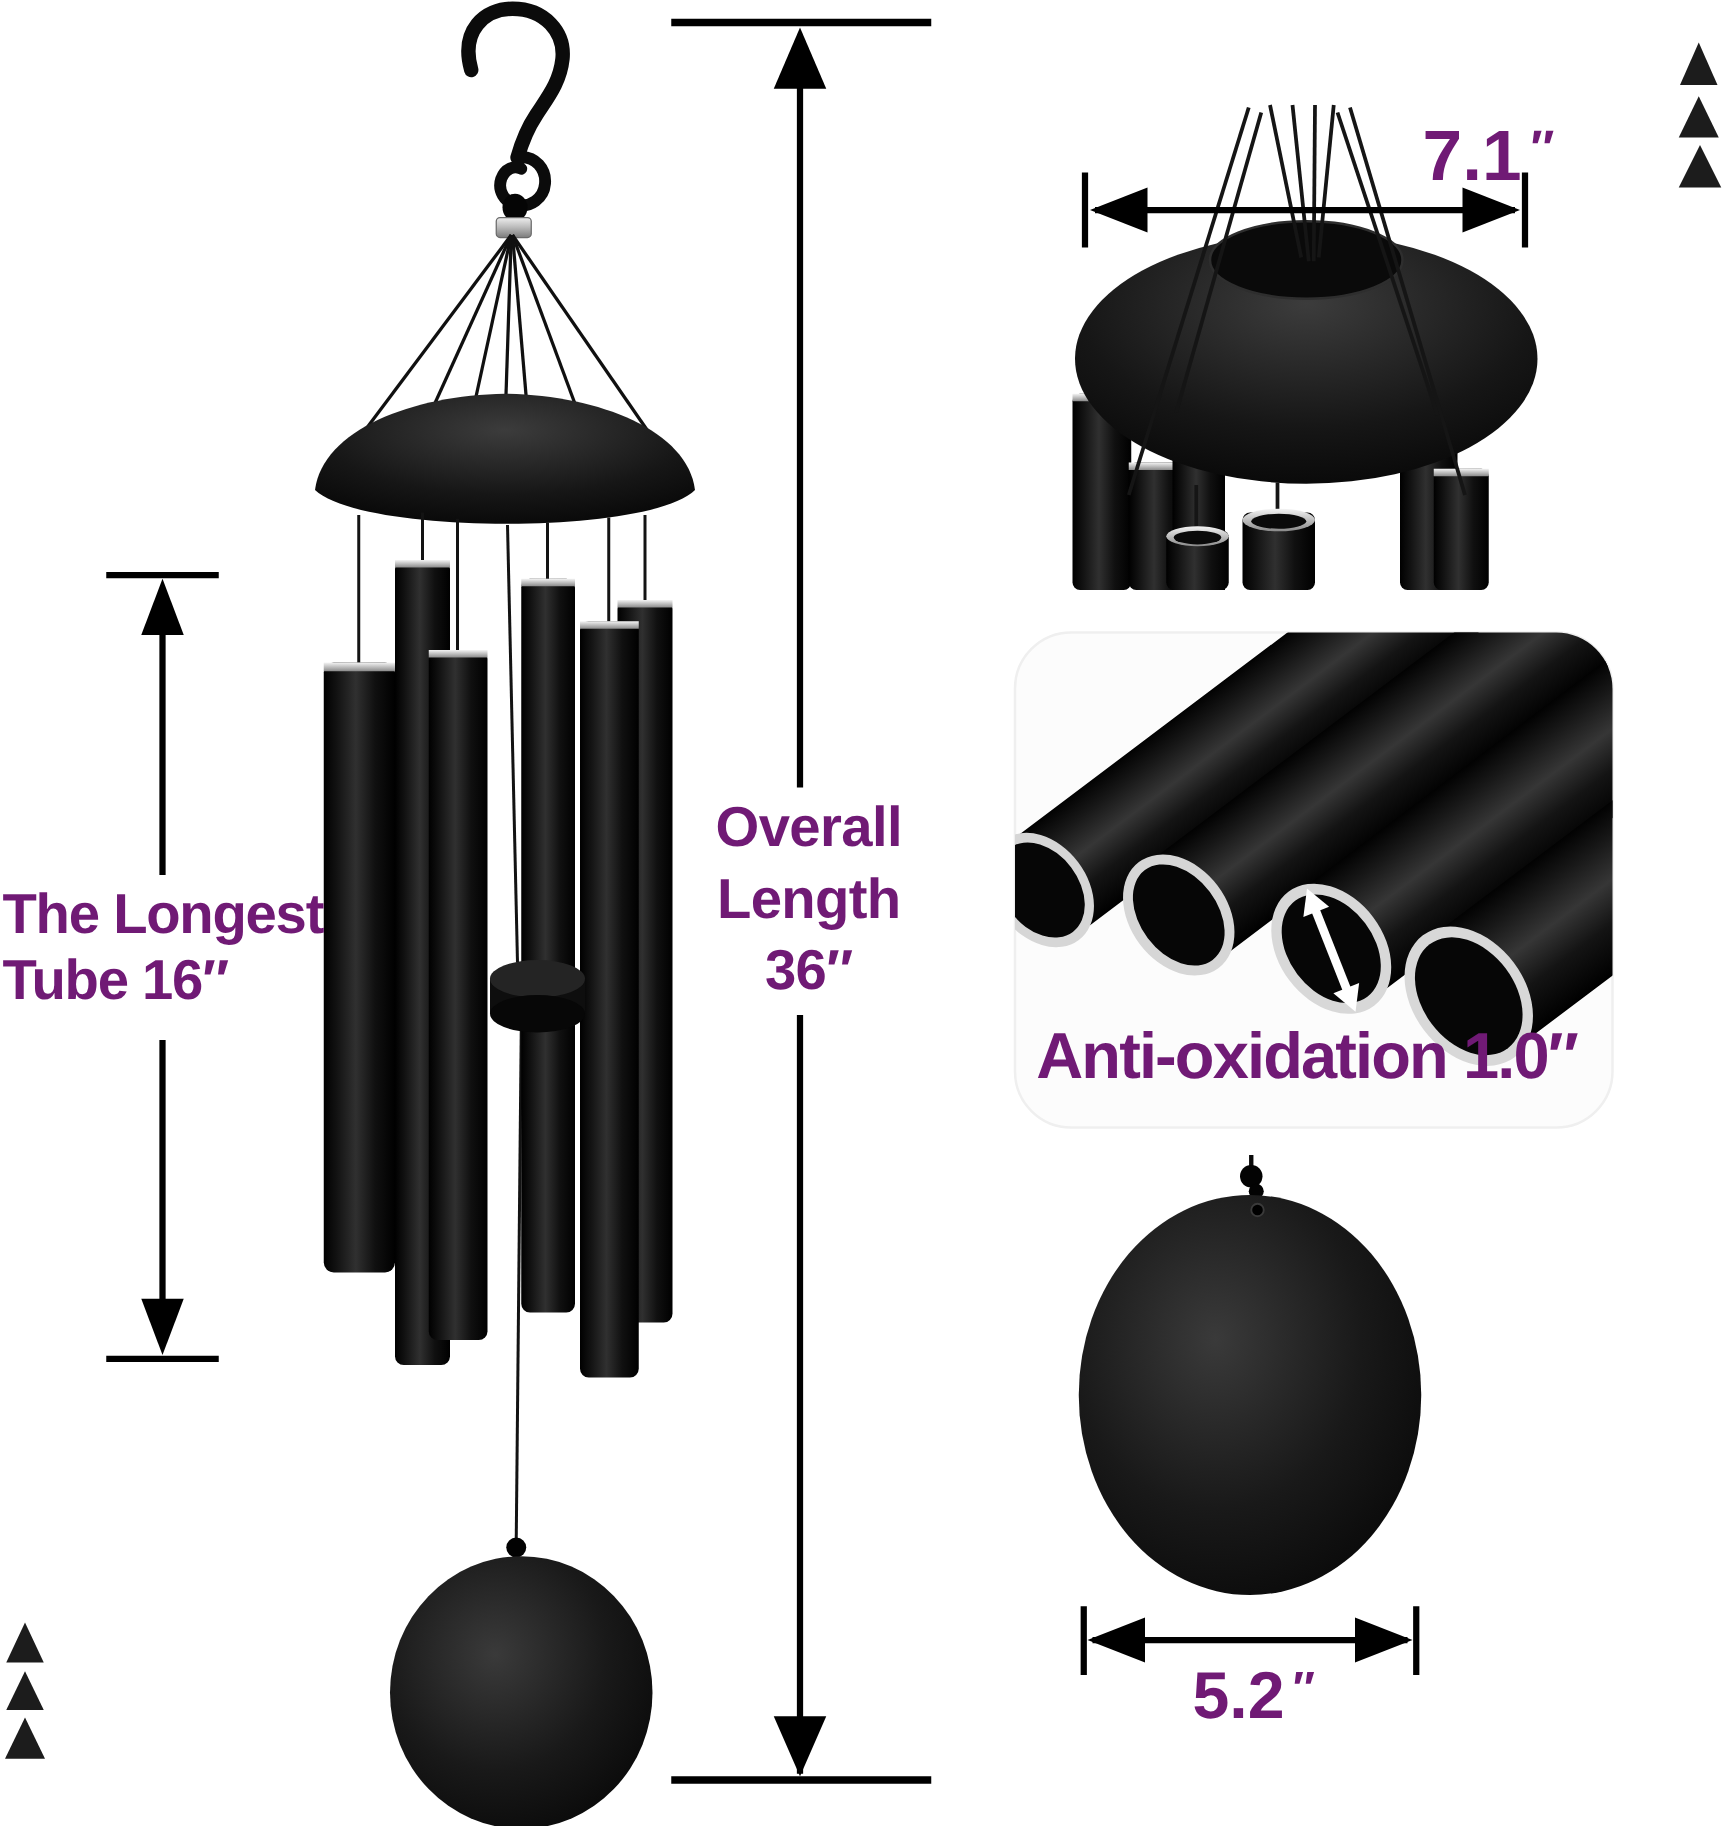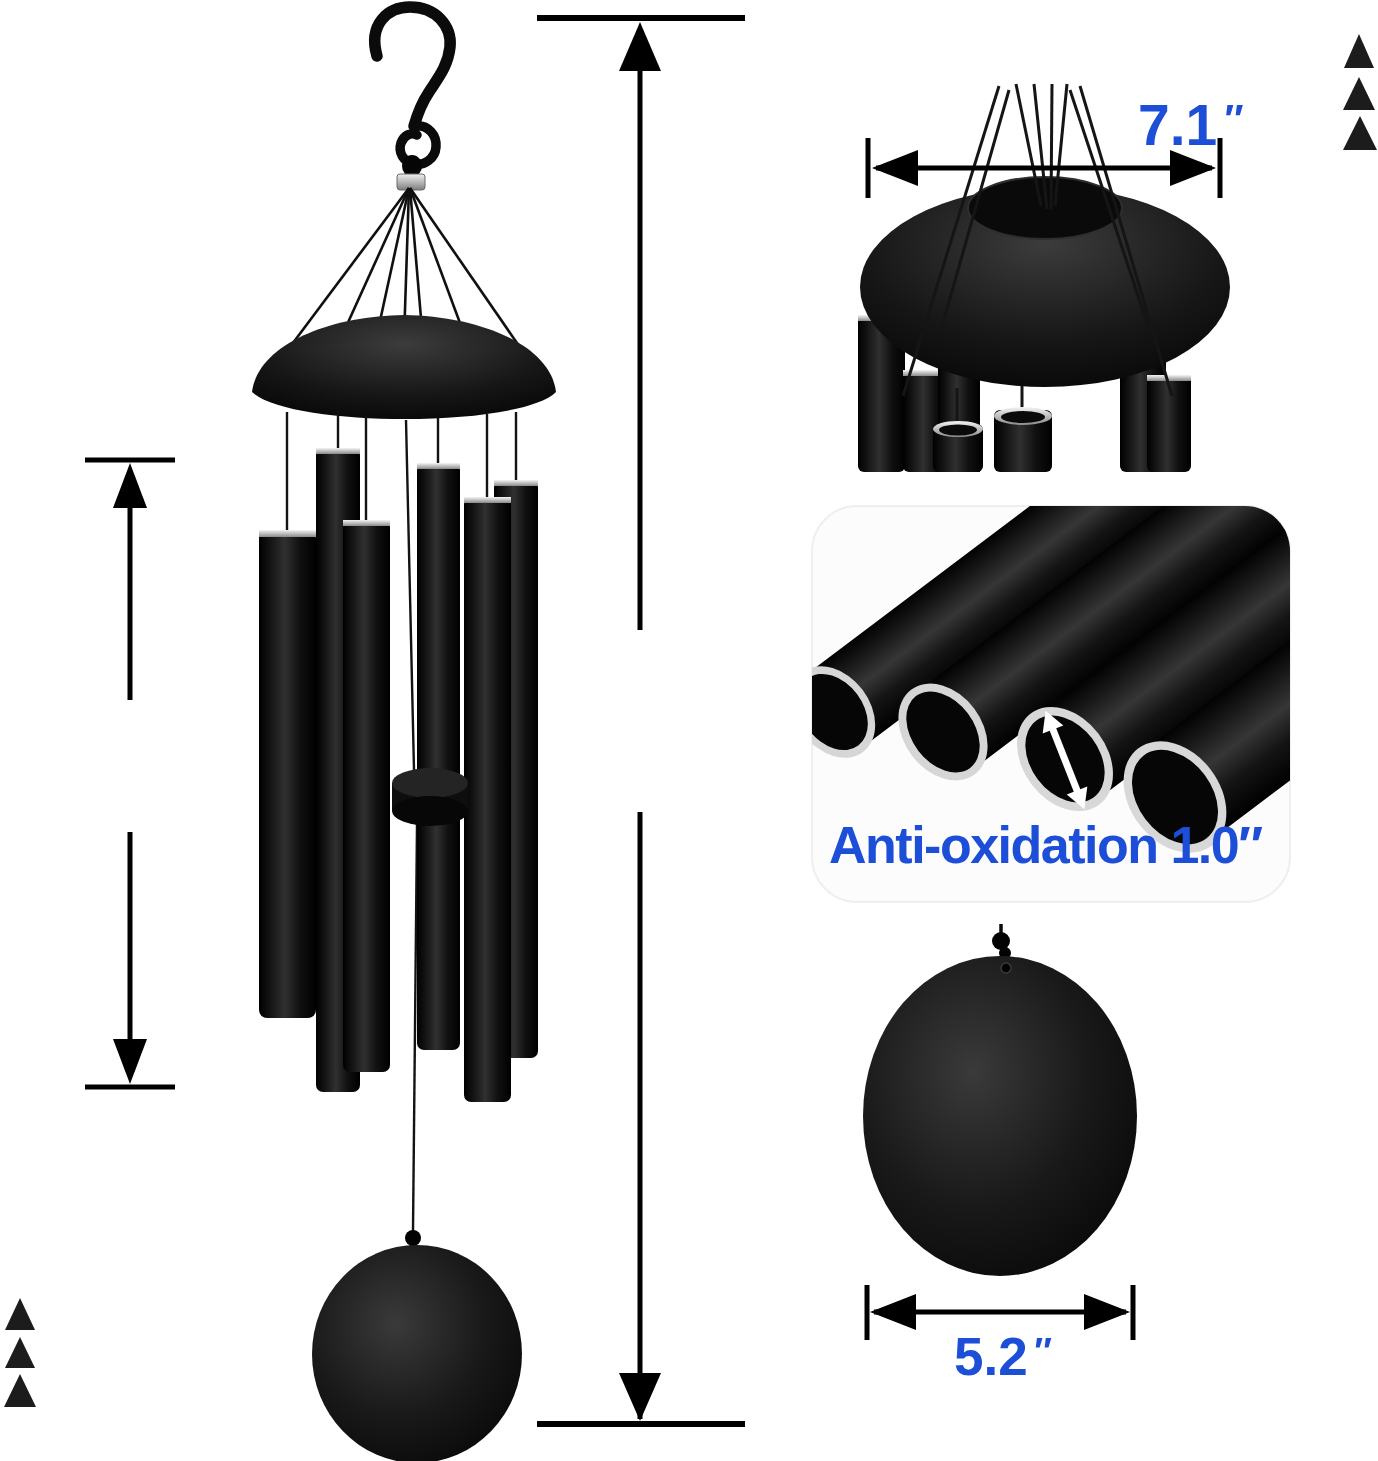--- a/index.html
+++ b/index.html
@@ -7,21 +7,21 @@
     position:relative;
     width:1378px;height:1461px;
     background:#ffffff;
     overflow:hidden;
     font-family:"Liberation Sans",sans-serif;
   }
   .scene{position:absolute;left:0;top:0;}
   .lbl{
     position:absolute;
     font-weight:700;
-    color:#1d4ed8;
+    color:#701a75;
     white-space:nowrap;
   }
   .lbl-longest{left:2px;top:704px;width:274px;font-size:45px;line-height:53px;letter-spacing:-1px;text-align:left;}
   .lbl-overall{left:550px;top:633px;width:194px;font-size:45px;line-height:57px;letter-spacing:-0.5px;text-align:center;}
   .lbl-canopy{left:1138px;top:92px;font-size:57px;}
   .lbl-antiox{left:829px;top:815px;font-size:52px;letter-spacing:-1.5px;}
   .lbl-catcher{left:903px;top:1326px;width:200px;font-size:53px;text-align:center;}
   .unit{
     display:inline-block;
     font-size:0.70em;
@@ -280,21 +280,30 @@
     <polygon points="1359,77 1343,110 1375,110"></polygon>
     <polygon points="1360,116 1343,150 1377,150"></polygon>
   </g>
   <g fill="#1c1c1c">
     <polygon points="20,1298 5,1330 35,1330"></polygon>
     <polygon points="20,1337 5,1368 35,1368"></polygon>
     <polygon points="20,1374 4,1407 36,1407"></polygon>
   </g>
 </svg>
 
-
+  <div class="lbl lbl-longest">
+    <div>The Longest</div>
+    <div>Tube 16″</div>
+  </div>
+
+  <div class="lbl lbl-overall">
+    <div>Overall</div>
+    <div>Length</div>
+    <div>36″</div>
+  </div>
 
   <div class="lbl lbl-canopy">
     <span>7.1</span><span class="unit">″</span>
   </div>
 
   <div class="lbl lbl-antiox">Anti-oxidation 1.0″</div>
 
   <div class="lbl lbl-catcher">
     <span>5.2</span><span class="unit">″</span>
   </div>

